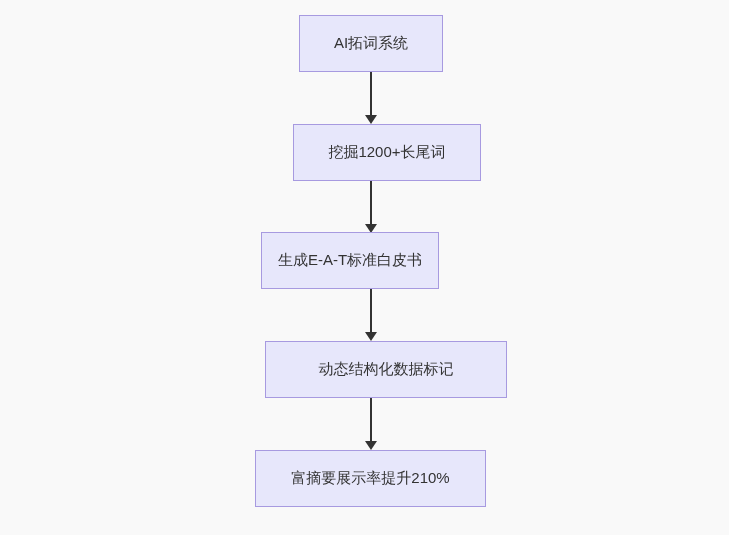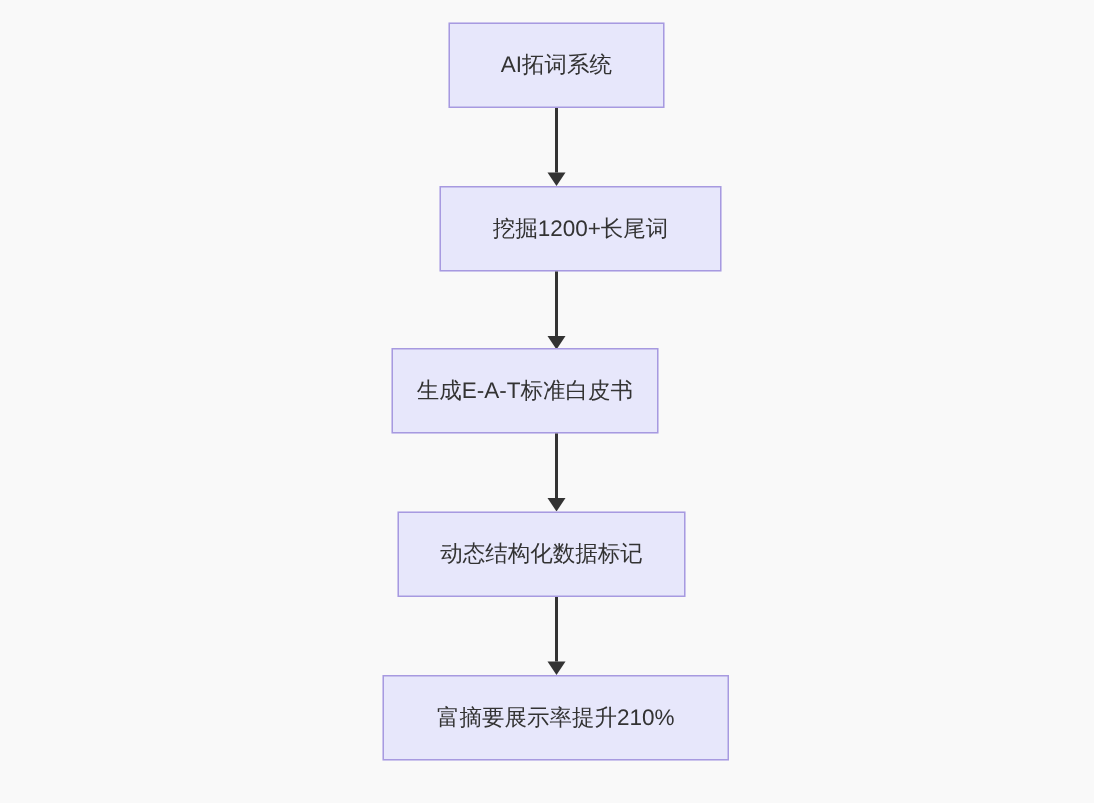--- a/index.html
+++ b/index.html
@@ -25,21 +25,21 @@
     border: 1.5px solid #a79ae0;
     box-sizing: border-box;
     color: #333333;
     font-size: 15px;
     text-align: center;
     white-space: nowrap;
   }
   #node-1 { left: 299px; top: 15px;  width: 144px; height: 57px; }
   #node-2 { left: 276px; top: 124px; width: 188px; height: 57px; margin-left: 17px; }
   #node-3 { left: 261px; top: 232px; width: 178px; height: 57px; }
-  #node-4 { left: 265px; top: 341px; width: 192px; height: 57px; }
+  #node-4 { left: 265px; top: 341px; width: 242px; height: 57px; }
   #node-5 { left: 255px; top: 450px; width: 231px; height: 57px; }
 
   .edge {
     position: absolute;
     left: 365px;
     width: 12px;
     height: 52px;
     display: flex;
     flex-direction: column;
     align-items: center;

